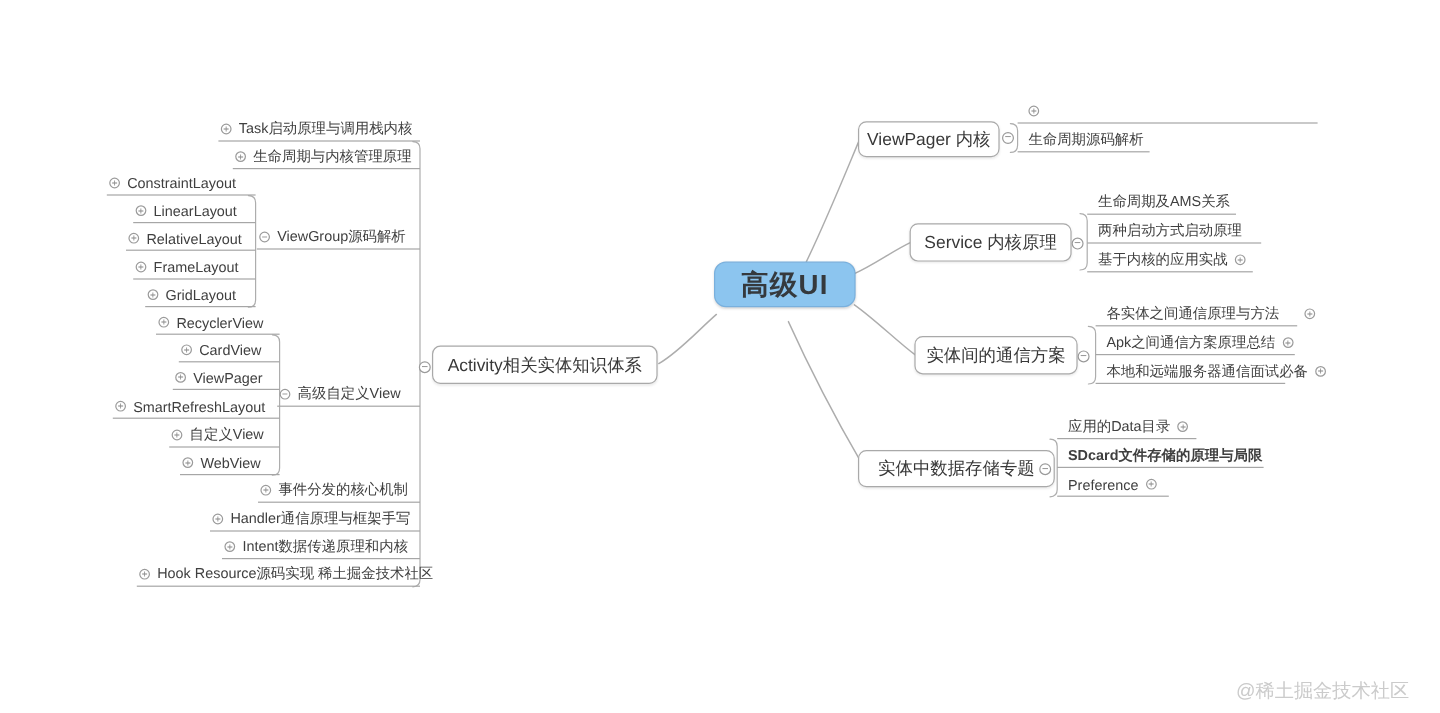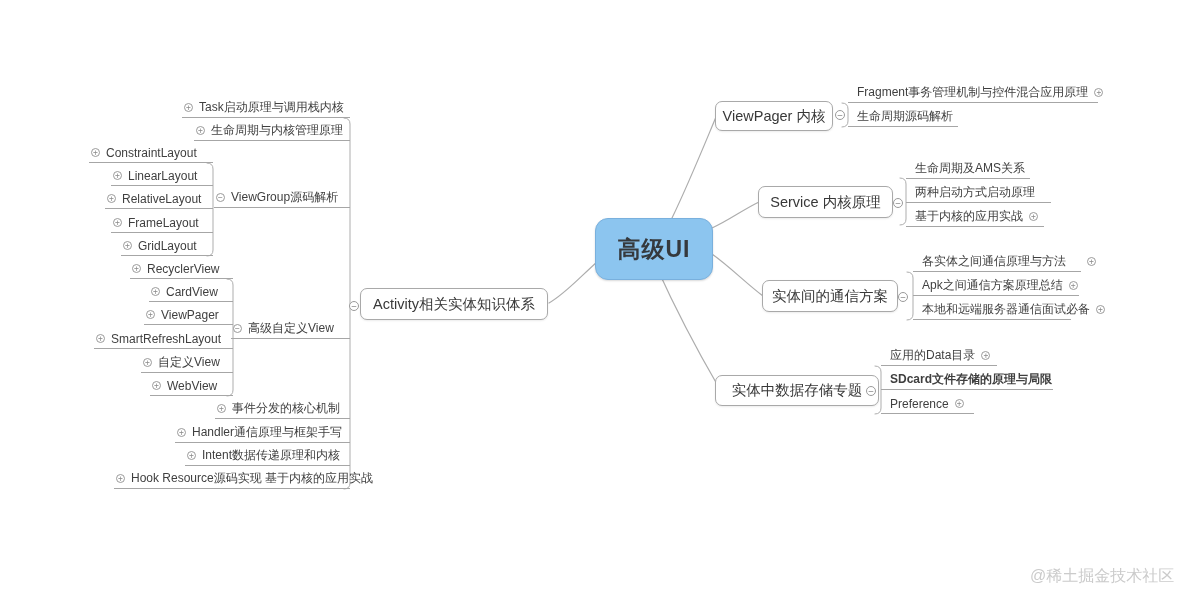--- a/index.html
+++ b/index.html
@@ -53,21 +53,21 @@
       <path d="M 344,118 Q 350,118 350,124 L 350,483 Q 350,489 344,489"></path>
       <path d="M 207,163 Q 213,163 213,169 L 213,250 Q 213,256 207,256"></path>
       <path d="M 227,279 Q 233,279 233,285 L 233,390 Q 233,396 227,396"></path>
       <path d="M 842,103 Q 848,103 848,109 L 848,121 Q 848,127 842,127"></path>
       <path d="M 900,178 Q 906,178 906,184 L 906,219 Q 906,225 900,225"></path>
       <path d="M 907,272 Q 913,272 913,278 L 913,314 Q 913,320 907,320"></path>
       <path d="M 875,366 Q 881,366 881,372 L 881,408 Q 881,414 875,414"></path>
     </g>
   </svg>
 
-  <div class="center-box" style="left:595px;top:218px;width:118px;height:62px;border-radius:13px;">
+  <div class="center-box" style="left:595px;top:218px;width:118px;height:38px;">
     <span>高级UI</span>
   </div>
 
   <div class="box" style="left:360px;top:288px;width:188px;height:32px;">
     <span>Activity相关实体知识体系</span>
   </div>
   <span class="cc" style="left:349px;top:301px;">−</span>
 
   <div class="leaf" style="left:182px;top:99px;width:168px;">
     <span class="ic">+</span>
@@ -139,29 +139,28 @@
   <div class="leaf" style="left:175px;top:424px;width:175px;">
     <span class="ic">+</span>
     <span>Handler通信原理与框架手写</span>
   </div>
   <div class="leaf" style="left:185px;top:447px;width:165px;">
     <span class="ic">+</span>
     <span>Intent数据传递原理和内核</span>
   </div>
   <div class="leaf" style="left:114px;top:470px;width:236px;">
     <span class="ic">+</span>
-    <span>Hook Resource源码实现 基于内核的应用实战</span>
+    <span>Hook Resource源码实现 稀土掘金技术社区</span>
   </div>
 
   <div class="box" style="left:715px;top:101px;width:118px;height:30px;">
     <span>ViewPager 内核</span>
   </div>
   <span class="cc" style="left:835px;top:110px;">−</span>
   <div class="leaf right" style="left:848px;top:84px;width:250px;">
-    <span>Fragment事务管理机制与控件混合应用原理</span>
     <span class="ic">+</span>
   </div>
   <div class="leaf right" style="left:848px;top:108px;width:110px;">
     <span>生命周期源码解析</span>
   </div>
 
   <div class="box" style="left:758px;top:186px;width:135px;height:32px;">
     <span>Service 内核原理</span>
   </div>
   <span class="cc" style="left:893px;top:198px;">−</span>

